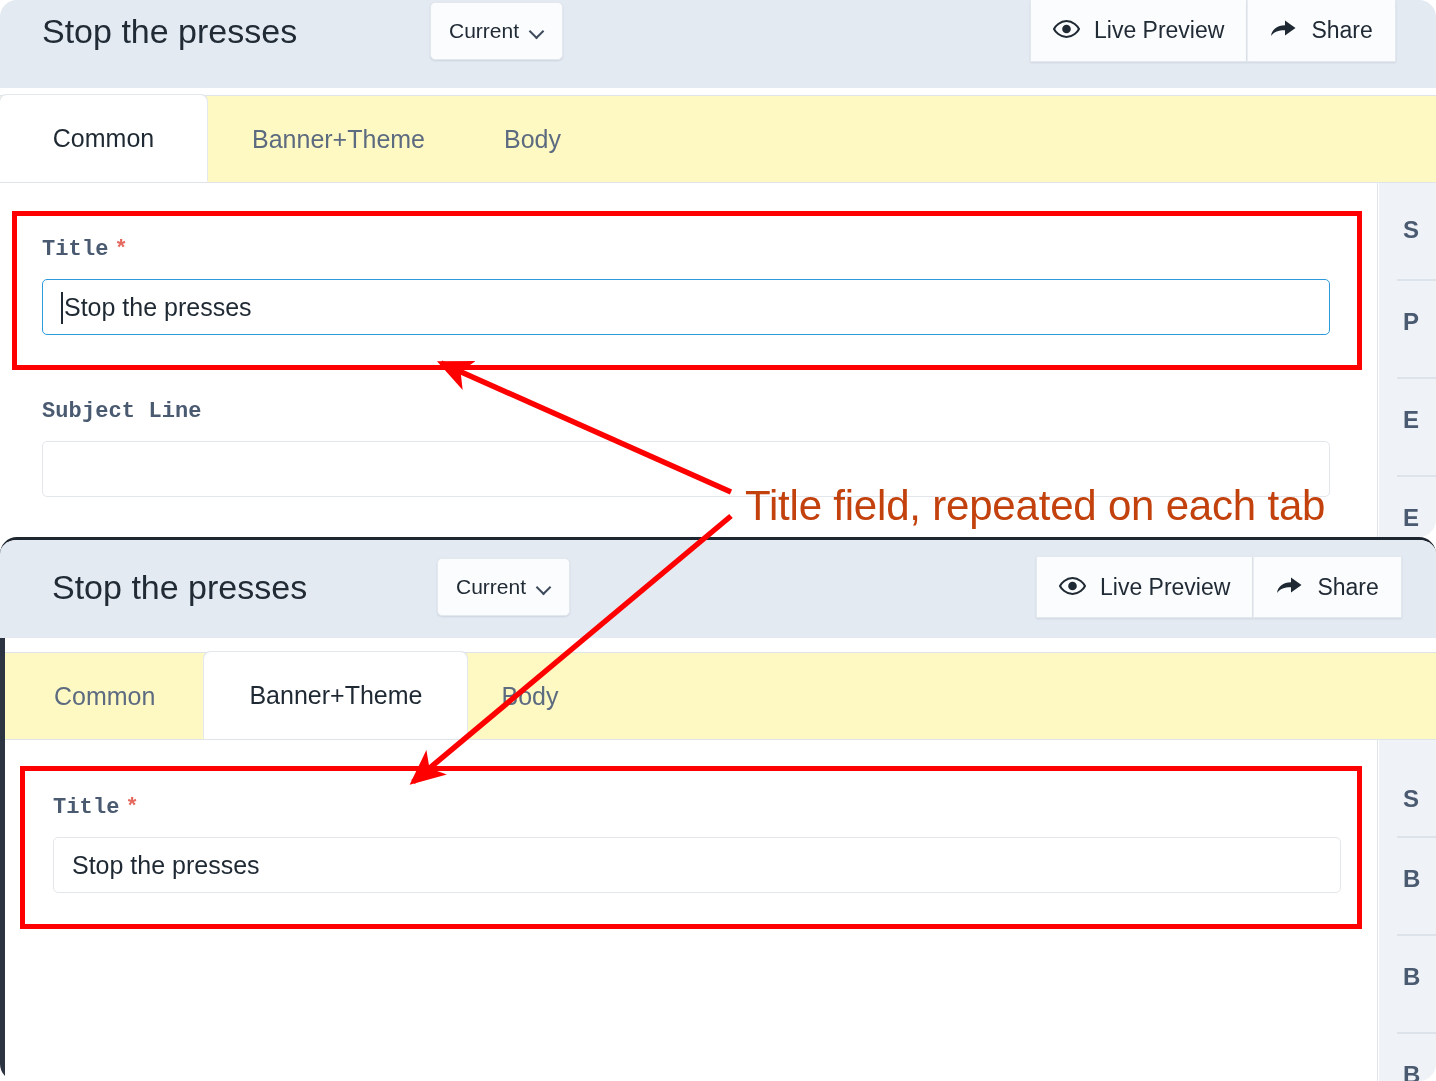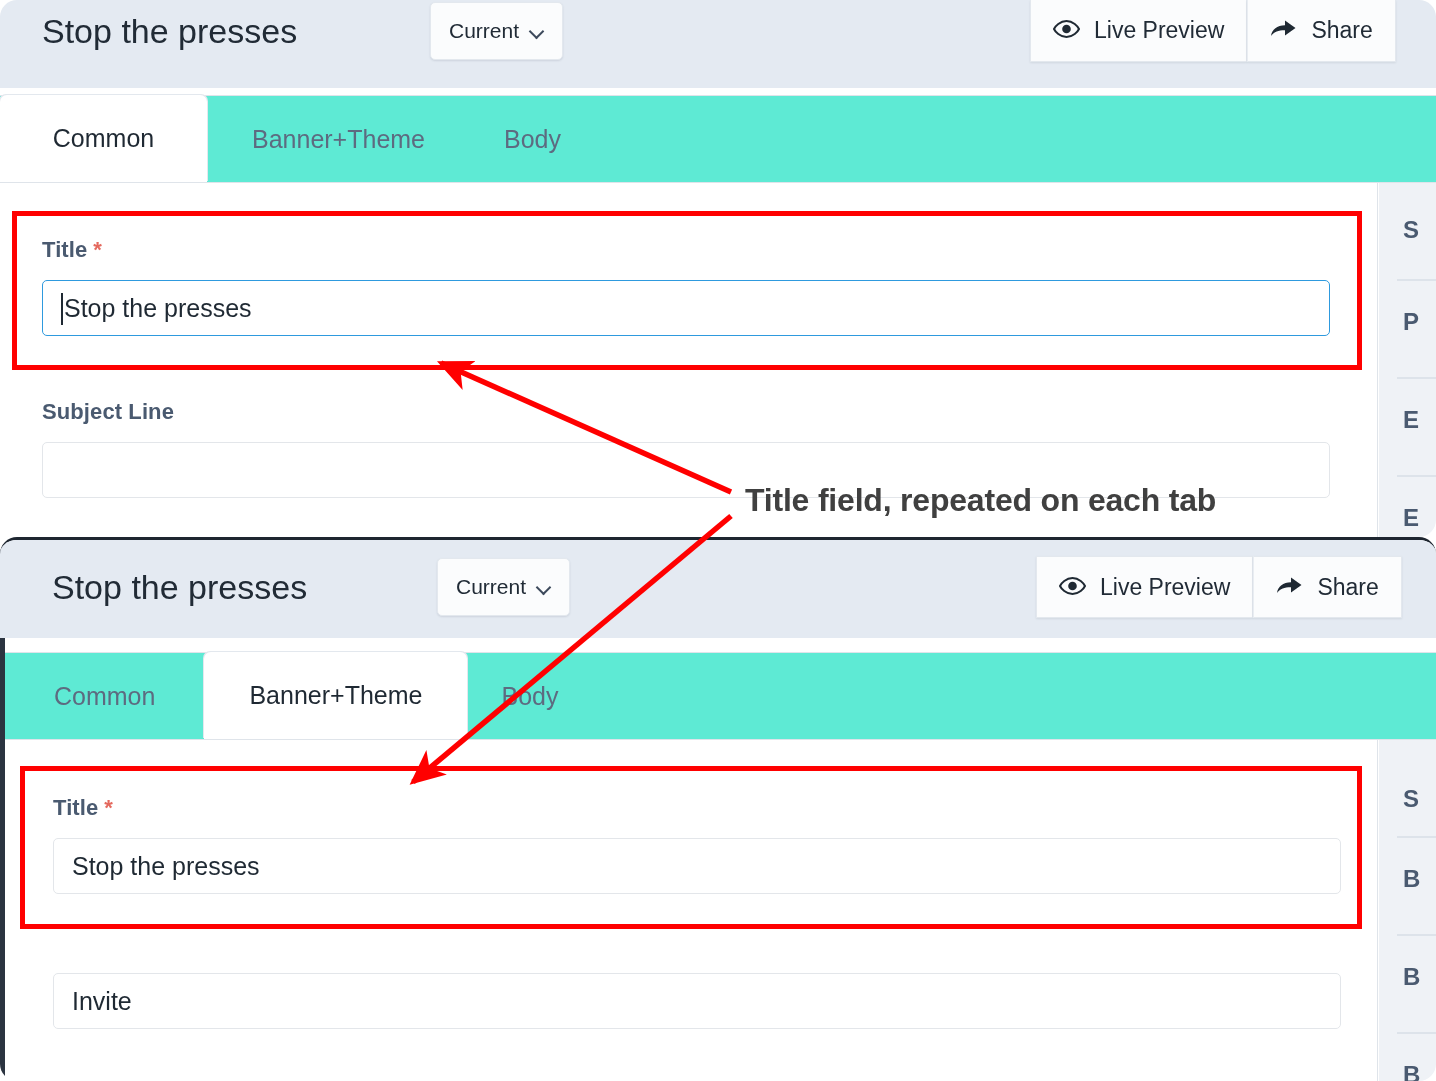--- a/index.html
+++ b/index.html
@@ -64,21 +64,21 @@
     padding: 16px 22px;
     font-size: 23px;
     color: #212b36;
     white-space: nowrap;
   }
   .hbtn + .hbtn { border-left: 1px solid #e9edf2; }
   .hbtn svg { flex: 0 0 auto; }
 
   
   .tabstrip {
-    background: #5eead4;
+    background: #fef9c3;
     border-top: 1px solid #dfe4ea;
     border-bottom: 1px solid #dfe4ea;
     height: 88px;
     display: flex;
     align-items: stretch;
     padding-left: 0;
   }
   .tab {
     display: flex; align-items: center;
     padding: 0 34px;
@@ -97,21 +97,21 @@
   .side-item { height: 96px; position: relative; padding-left: 24px; }
   .side-item .side-label {
     font-size: 24px; font-weight: bold; color: #4a5a70;
     white-space: nowrap; line-height: 38px;
   }
   .side-sep { height: 2px; background: #dde3ea; margin: 0 0 0 18px; width: 40px; }
 
   .field { padding: 0 0 0 0; }
   .field-label {
     font-size: 22px; font-weight: bold; color: #4a5a70;
-    letter-spacing: .1px; white-space: nowrap;
+    letter-spacing: .1px; white-space: nowrap; font-family: Liberation Mono, monospace;
   }
   .req { color: #e4685d; font-weight: bold; font-size: 22px; margin-left: 6px; }
   .txtinput {
     display: flex; align-items: center;
     border: 1px solid #e3e6ea;
     border-radius: 5px;
     background: #ffffff;
     font-size: 25px;
     color: #1f2933;
     padding: 0 18px;
@@ -127,23 +127,23 @@
 
   
   .annot-box {
     position: absolute;
     border: 5px solid #ff0000;
     pointer-events: none;
     background: transparent;
   }
   .annot-text {
     position: absolute;
-    color: #404040;
-    font-weight: bold;
-    font-size: 32px;
+    color: #c2410c;
+    font-weight: normal;
+    font-size: 42px;
     white-space: nowrap;
     letter-spacing: -.2px;
   }
   .annot-svg { position: absolute; left: 0; top: 0; pointer-events: none; }
 
   .win2-leftrule {
     position: absolute; left: 0; top: 0; bottom: 0;
     width: 5px; background: #2b3440;
   }
 </style>
@@ -286,23 +286,20 @@
       <div class="field" style="position:absolute; left:48px; top:55px; width:1288px;">
         <div class="field-label">
           <span>Title</span><span class="req">*</span>
         </div>
         <div class="txtinput" style="margin-top:17px;" title="Stop the presses">
           <span class="val">Stop the presses</span>
         </div>
       </div>
 
       <div class="field" style="position:absolute; left:48px; top:216px; width:1288px;">
-        <div class="txtinput" style="margin-top:17px;" title="Invite">
-          <span class="val">Invite</span>
-        </div>
       </div>
     </div>
 
     <div style="position:absolute; left:1379px; top:200px; width:57px; height:344px; background:#eff2f6; overflow:hidden;">
       <div class="side-item" style="height:96px; padding-top:40px;">
         <span class="side-label">S</span>
       </div>
       <div class="side-sep"></div>
       <div class="side-item" style="height:96px; padding-top:22px;">
         <span class="side-label">B</span>

